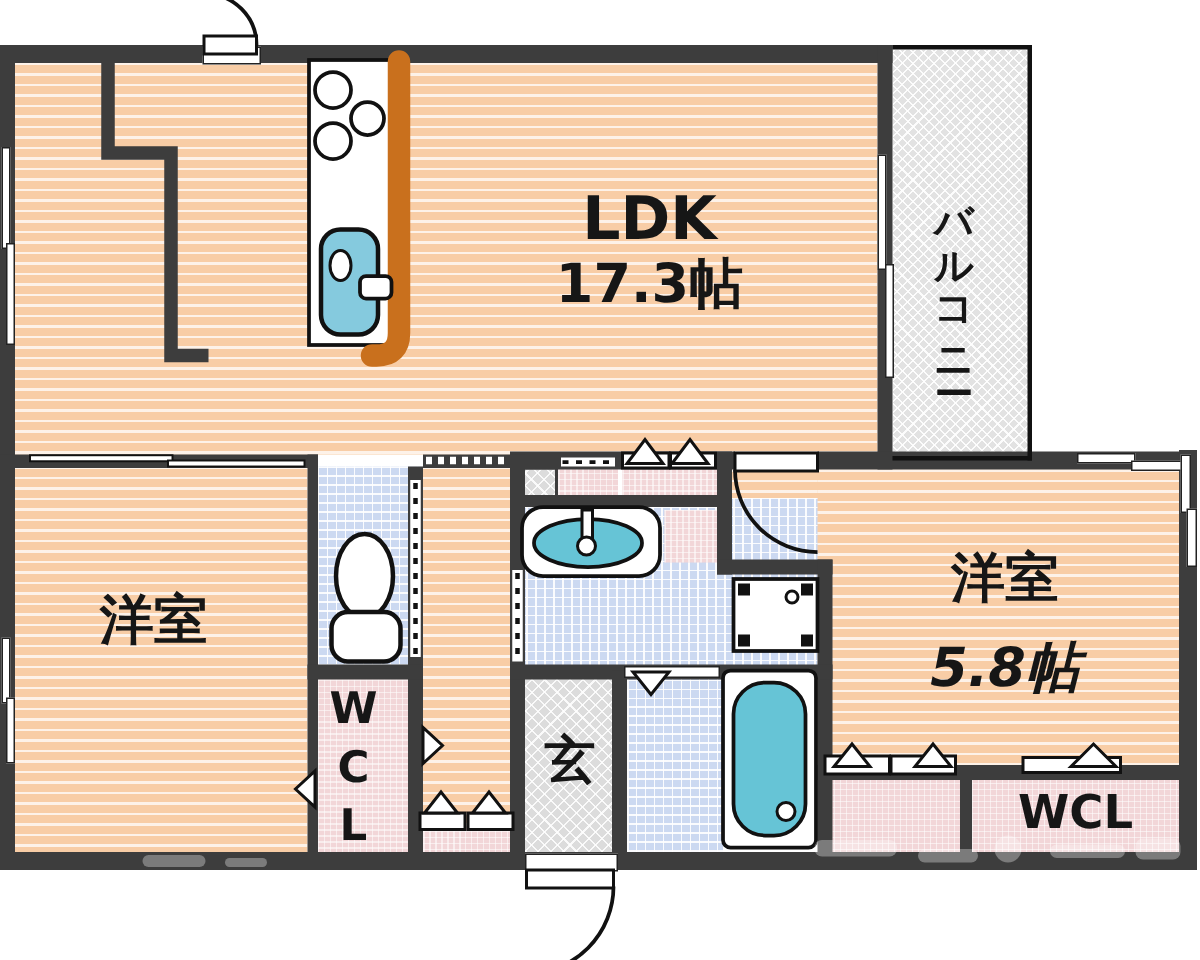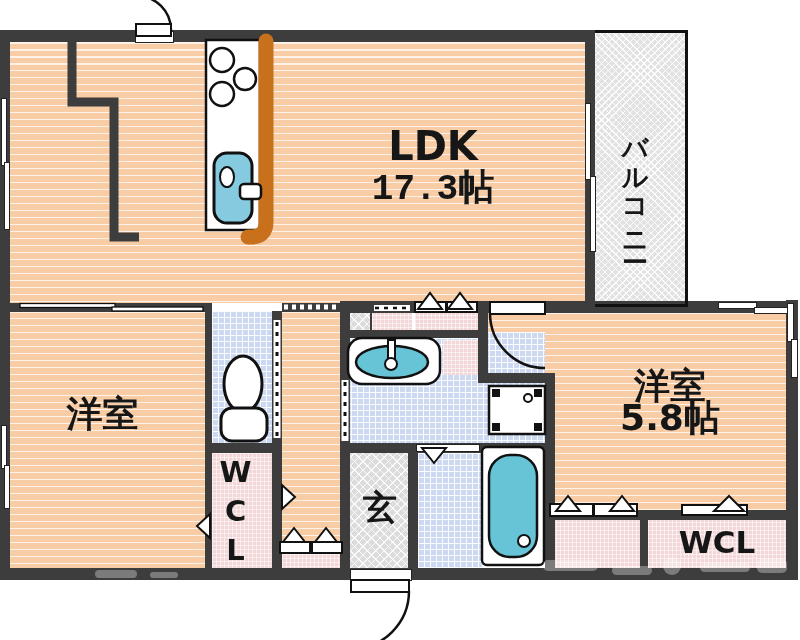--- a/index.html
+++ b/index.html
@@ -205,25 +205,25 @@
         <polygon points="610,511 634,511 622,496"></polygon>
     </g>
 
     <g fill="#fff" stroke="#111" stroke-width="2">
       <rect x="682" y="505" width="65" height="10"></rect>
       <polygon points="714,511 744,511 729,496"></polygon>
     </g>
   </svg>
 
   <div class="lbl" style="left:328px;top:126px;width:210px;font-size:40px;">LDK</div>
-  <div class="lbl" style="left:328px;top:172px;width:210px;font-size:36px;font-family:Liberation Mono, monospace;">17.3帖</div>
+  <div class="lbl" style="left:328px;top:172px;width:210px;font-size:36px;">17.3帖</div>
   <div class="lbl vtext" style="left:622px;top:90px;height:190px;font-size:26px;letter-spacing:3px;">バルコニー</div>
   <div class="lbl" style="left:30px;top:396px;width:145px;font-size:36px;">洋室</div>
   <div class="lbl" style="left:595px;top:368px;width:150px;font-size:36px;">洋室</div>
-  <div class="lbl" style="left:595px;top:400px;width:150px;font-size:36px;">5.8帖</div>
+  <div class="lbl" style="left:595px;top:428px;width:150px;font-size:36px;font-style:italic;">5.8帖</div>
   <div class="lbl vupright" style="left:220px;top:453px;height:120px;font-size:29px;letter-spacing:5px;">WCL</div>
   <div class="lbl" style="left:358px;top:490px;width:44px;font-size:34px;">玄</div>
   <div class="lbl" style="left:652px;top:527px;width:130px;font-size:31px;">WCL</div>
 
   <div class="wm" style="left:95px;top:570px;width:42px;height:8px;"></div>
   <div class="wm" style="left:150px;top:572px;width:28px;height:6px;"></div>
   <div class="wm" style="left:543px;top:560px;width:55px;height:11px;"></div>
   <div class="wm" style="left:612px;top:566px;width:40px;height:9px;"></div>
   <div class="wm" style="left:663px;top:557px;width:18px;height:18px;border-radius:50%;"></div>
   <div class="wm" style="left:700px;top:563px;width:50px;height:9px;"></div>

